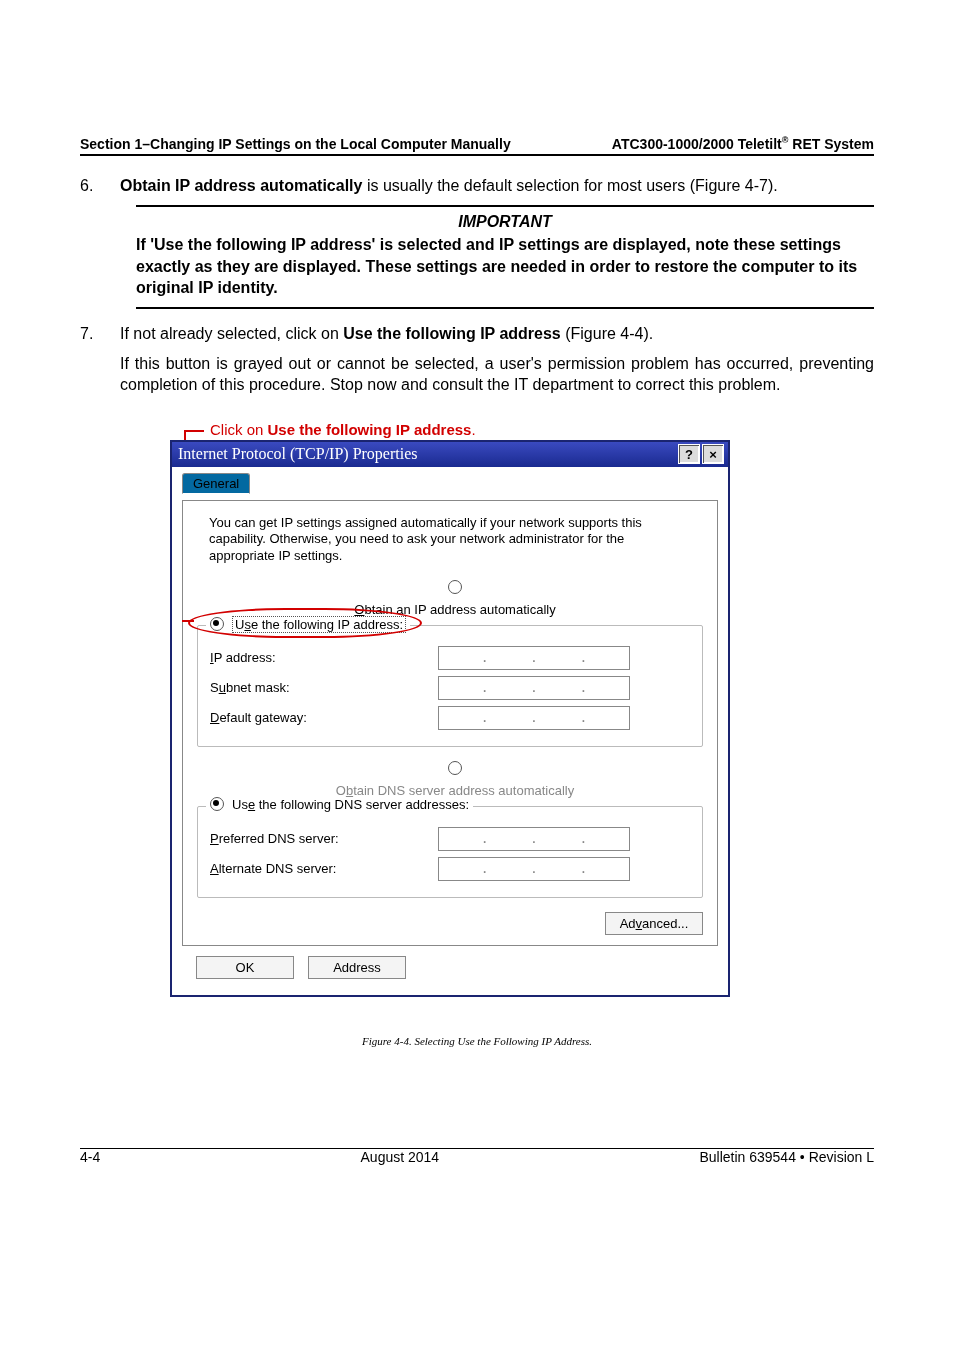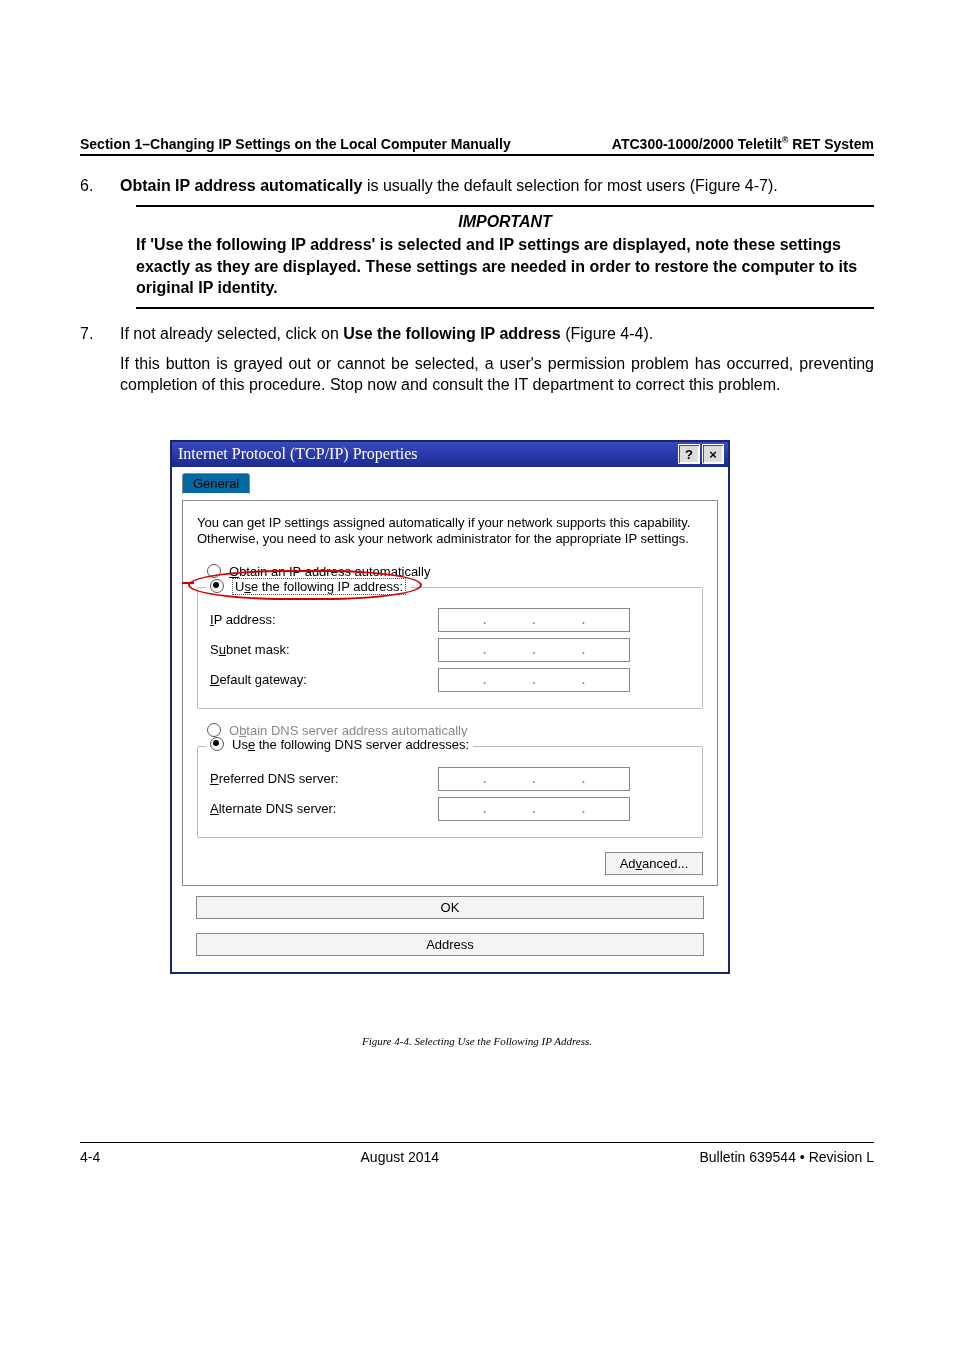--- a/index.html
+++ b/index.html
@@ -121,22 +121,22 @@
     background:#0369a1;
     padding:2px 10px;
     font-size:13px;
     border-radius:3px 3px 0 0;
   }
   .tabpanel{
     border:1px solid var(--win-line);
     padding:14px 14px 10px;
     margin-top:-3px;
   }
-  .intro{margin:0 0 16px; line-height:1.25;}
-  .radio-row{display:flex;align-items:center;gap:8px;margin:4px 0 4px 10px;}
+  .intro{margin:0 12px 16px; line-height:1.25;}
+  .radio-row{display:flex;align-items:center;gap:8px;margin:4px 0 4px 10px;flex-direction:column;}
   .radio{
     width:12px;height:12px;border:1px solid #555;border-radius:50%;
     background:#fff; position:relative; flex:0 0 auto;
   }
   .radio.sel::after{
     content:"";position:absolute;left:2px;top:2px;width:6px;height:6px;border-radius:50%;background:#000;
   }
   .u{ text-decoration: underline; text-underline-offset: 1px;}
   
   .group{
@@ -168,21 +168,20 @@
     padding:3px 0;
     min-width:96px;
     text-align:center;
     font-size:13px;
     display:inline-block;
   }
   .btnrow-adv{display:flex;justify-content:flex-end;margin-top:6px;}
   .dlg-buttons{
     display:flex; gap:14px;
     padding:10px 14px 6px;
-    flex-direction:column;
   }
   
   .oval{
     position:absolute;
     border:2px solid var(--red);
     border-radius:50%/60%;
     pointer-events:none;
   }
   .oval-tick{
     position:absolute; width:12px; height:2px; background:var(--red);
@@ -196,21 +195,20 @@
     font-size:11px;
   }
   .figcap .plain{font-style:italic;}
   .figcap .em{font-style:italic; font-weight:normal;}
   
   .ftr{
     position:absolute;
     left:var(--margin-x); right:var(--margin-x);
     bottom:185px;
     border-top:1px solid #000;
-    padding-top:6px;
     display:flex; justify-content:space-between;
     font-size:14px;
   }
 </style>
 </head>
 <body>
 
 <div class="page">
 
   <div class="hdr">
@@ -234,20 +232,27 @@
       </li>
       <li>
         <span class="num">7.</span>
         <div class="step-text">
           <span>If not already selected, click on </span><b>Use the following IP address</b><span> (Figure 4-4).</span>
         </div>
         <div class="step-text" style="margin-top:8px;">If this button is grayed out or cannot be selected, a user's permission problem has occurred, preventing completion of this procedure. Stop now and consult the IT department to correct this problem.</div>
       </li>
     </ol>
 
+    <div class="callout-wrap">
+      <div class="callout-tick"></div>
+      <div class="callout-line"></div>
+      <div class="callout-text">
+        <span>Click on </span><b>Use the following IP address</b><span>.</span>
+      </div>
+    </div>
   </div>
 
   <div class="dlg-wrap">
     <div class="dlg">
       <div class="titlebar">
         <span>Internet Protocol (TCP/IP) Properties</span>
         <span class="tbtns">
           <span class="tbtn">?</span>
           <span class="tbtn">×</span>
         </span>

